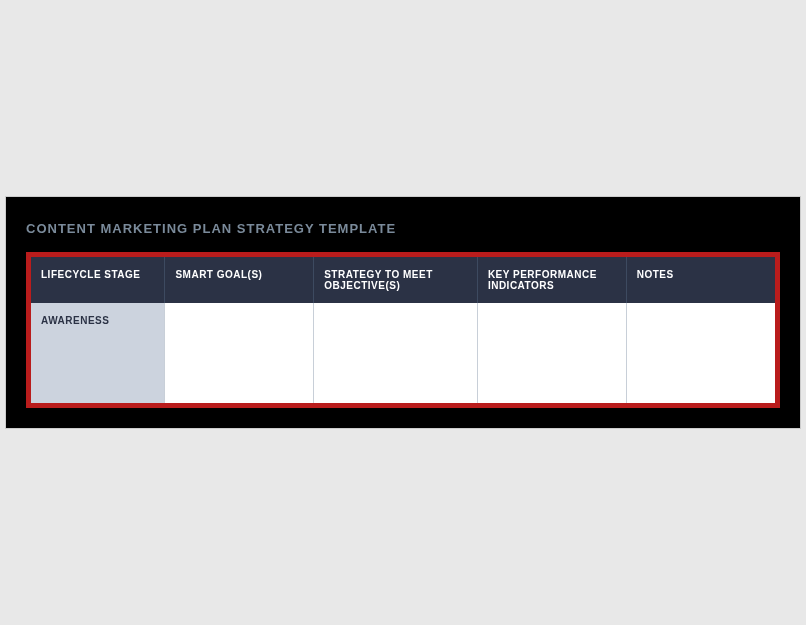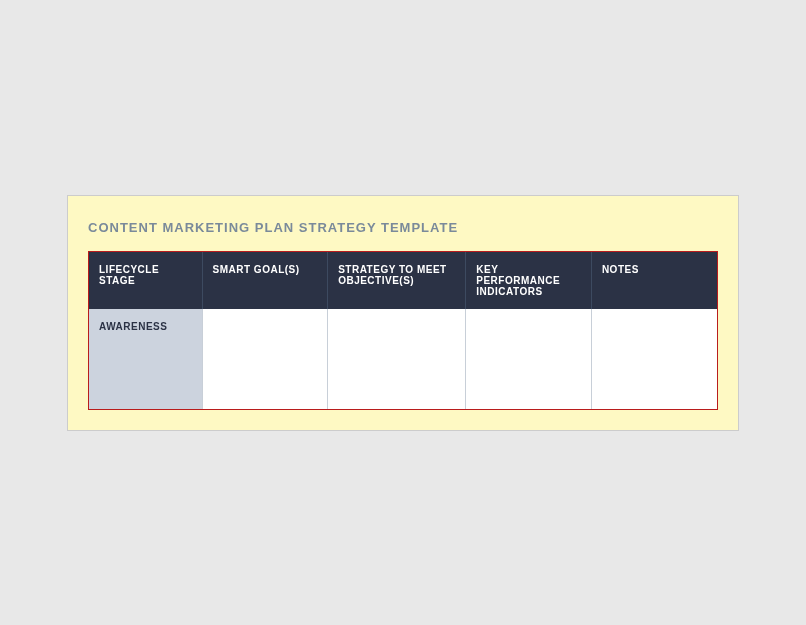--- a/index.html
+++ b/index.html
@@ -12,37 +12,37 @@
       background: #e8e8e8;
       display: flex;
       justify-content: center;
       align-items: center;
       min-height: 625px;
       width: 806px;
       font-family: Arial, Helvetica, sans-serif;
     }
 
     .page-container {
-      background: #fef9c3;
+      background: #000000;
       border: 1px solid #cccccc;
-      width: 672px;
+      width: 796px;
       padding: 24px 20px 20px 20px;
     }
 
     .page-title {
       font-size: 13px;
       font-weight: 700;
       color: #7a8a9a;
       letter-spacing: 1px;
       margin-bottom: 16px;
       text-transform: uppercase;
     }
 
     .table-wrapper {
-      border: 1px solid #b91c1c;
+      border: 5px solid #b91c1c;
       width: 100%;
     }
 
     table {
       width: 100%;
       border-collapse: collapse;
       table-layout: fixed;
     }
 
     thead tr {

